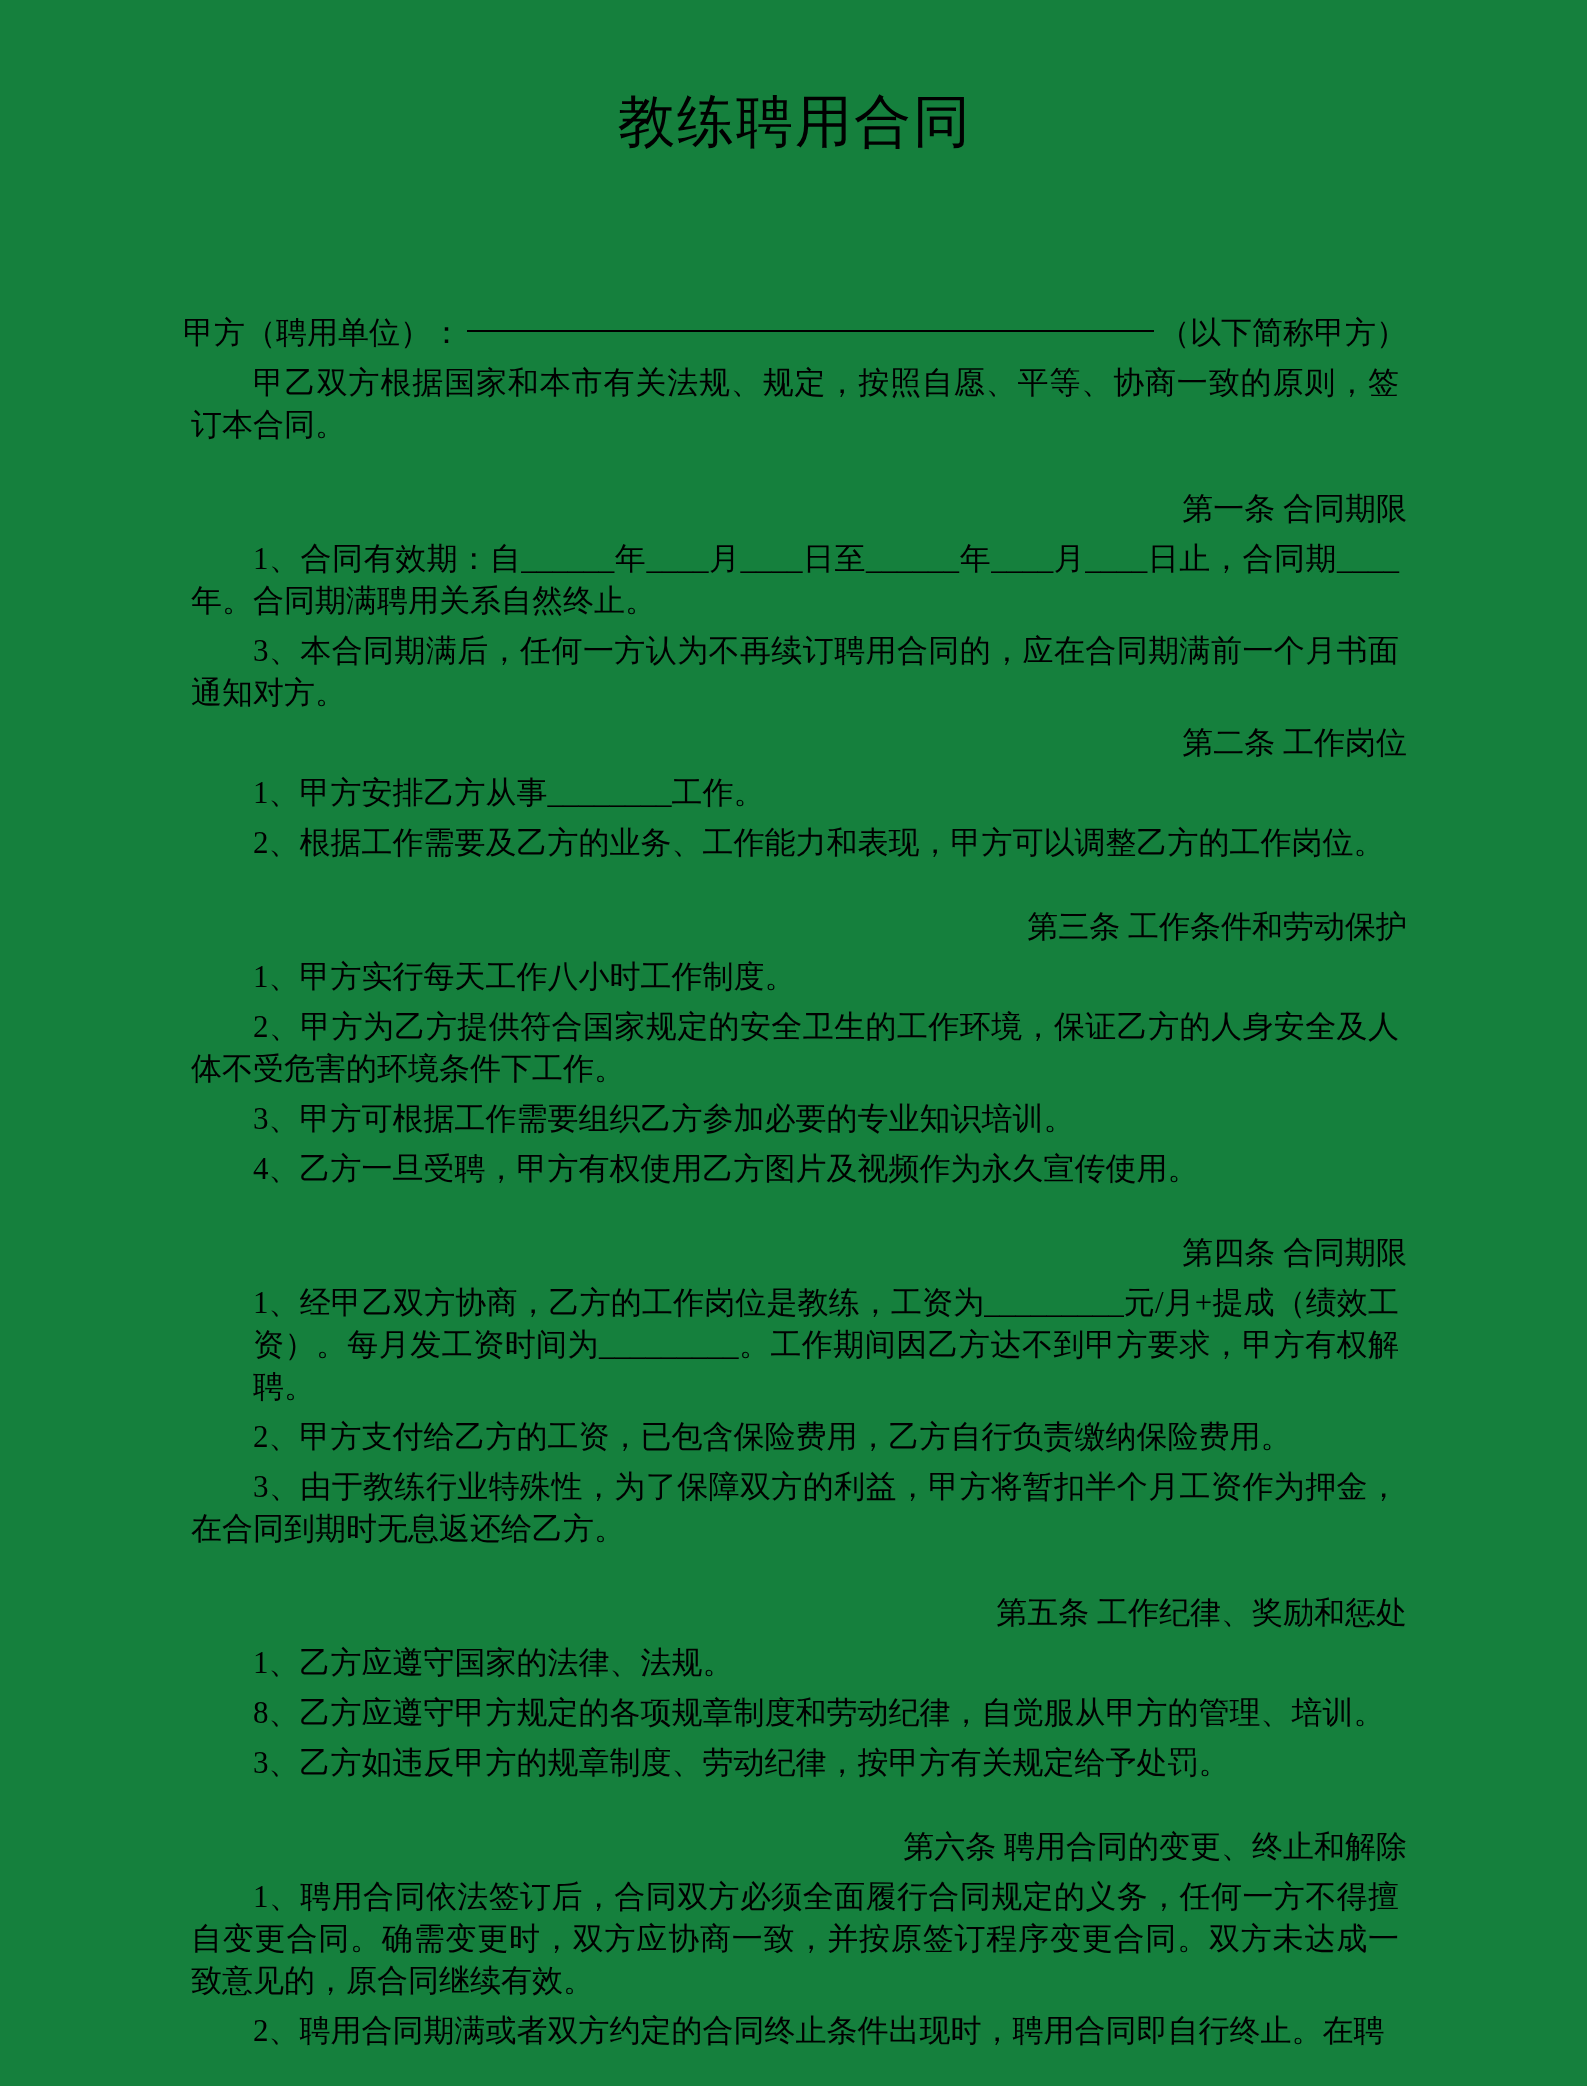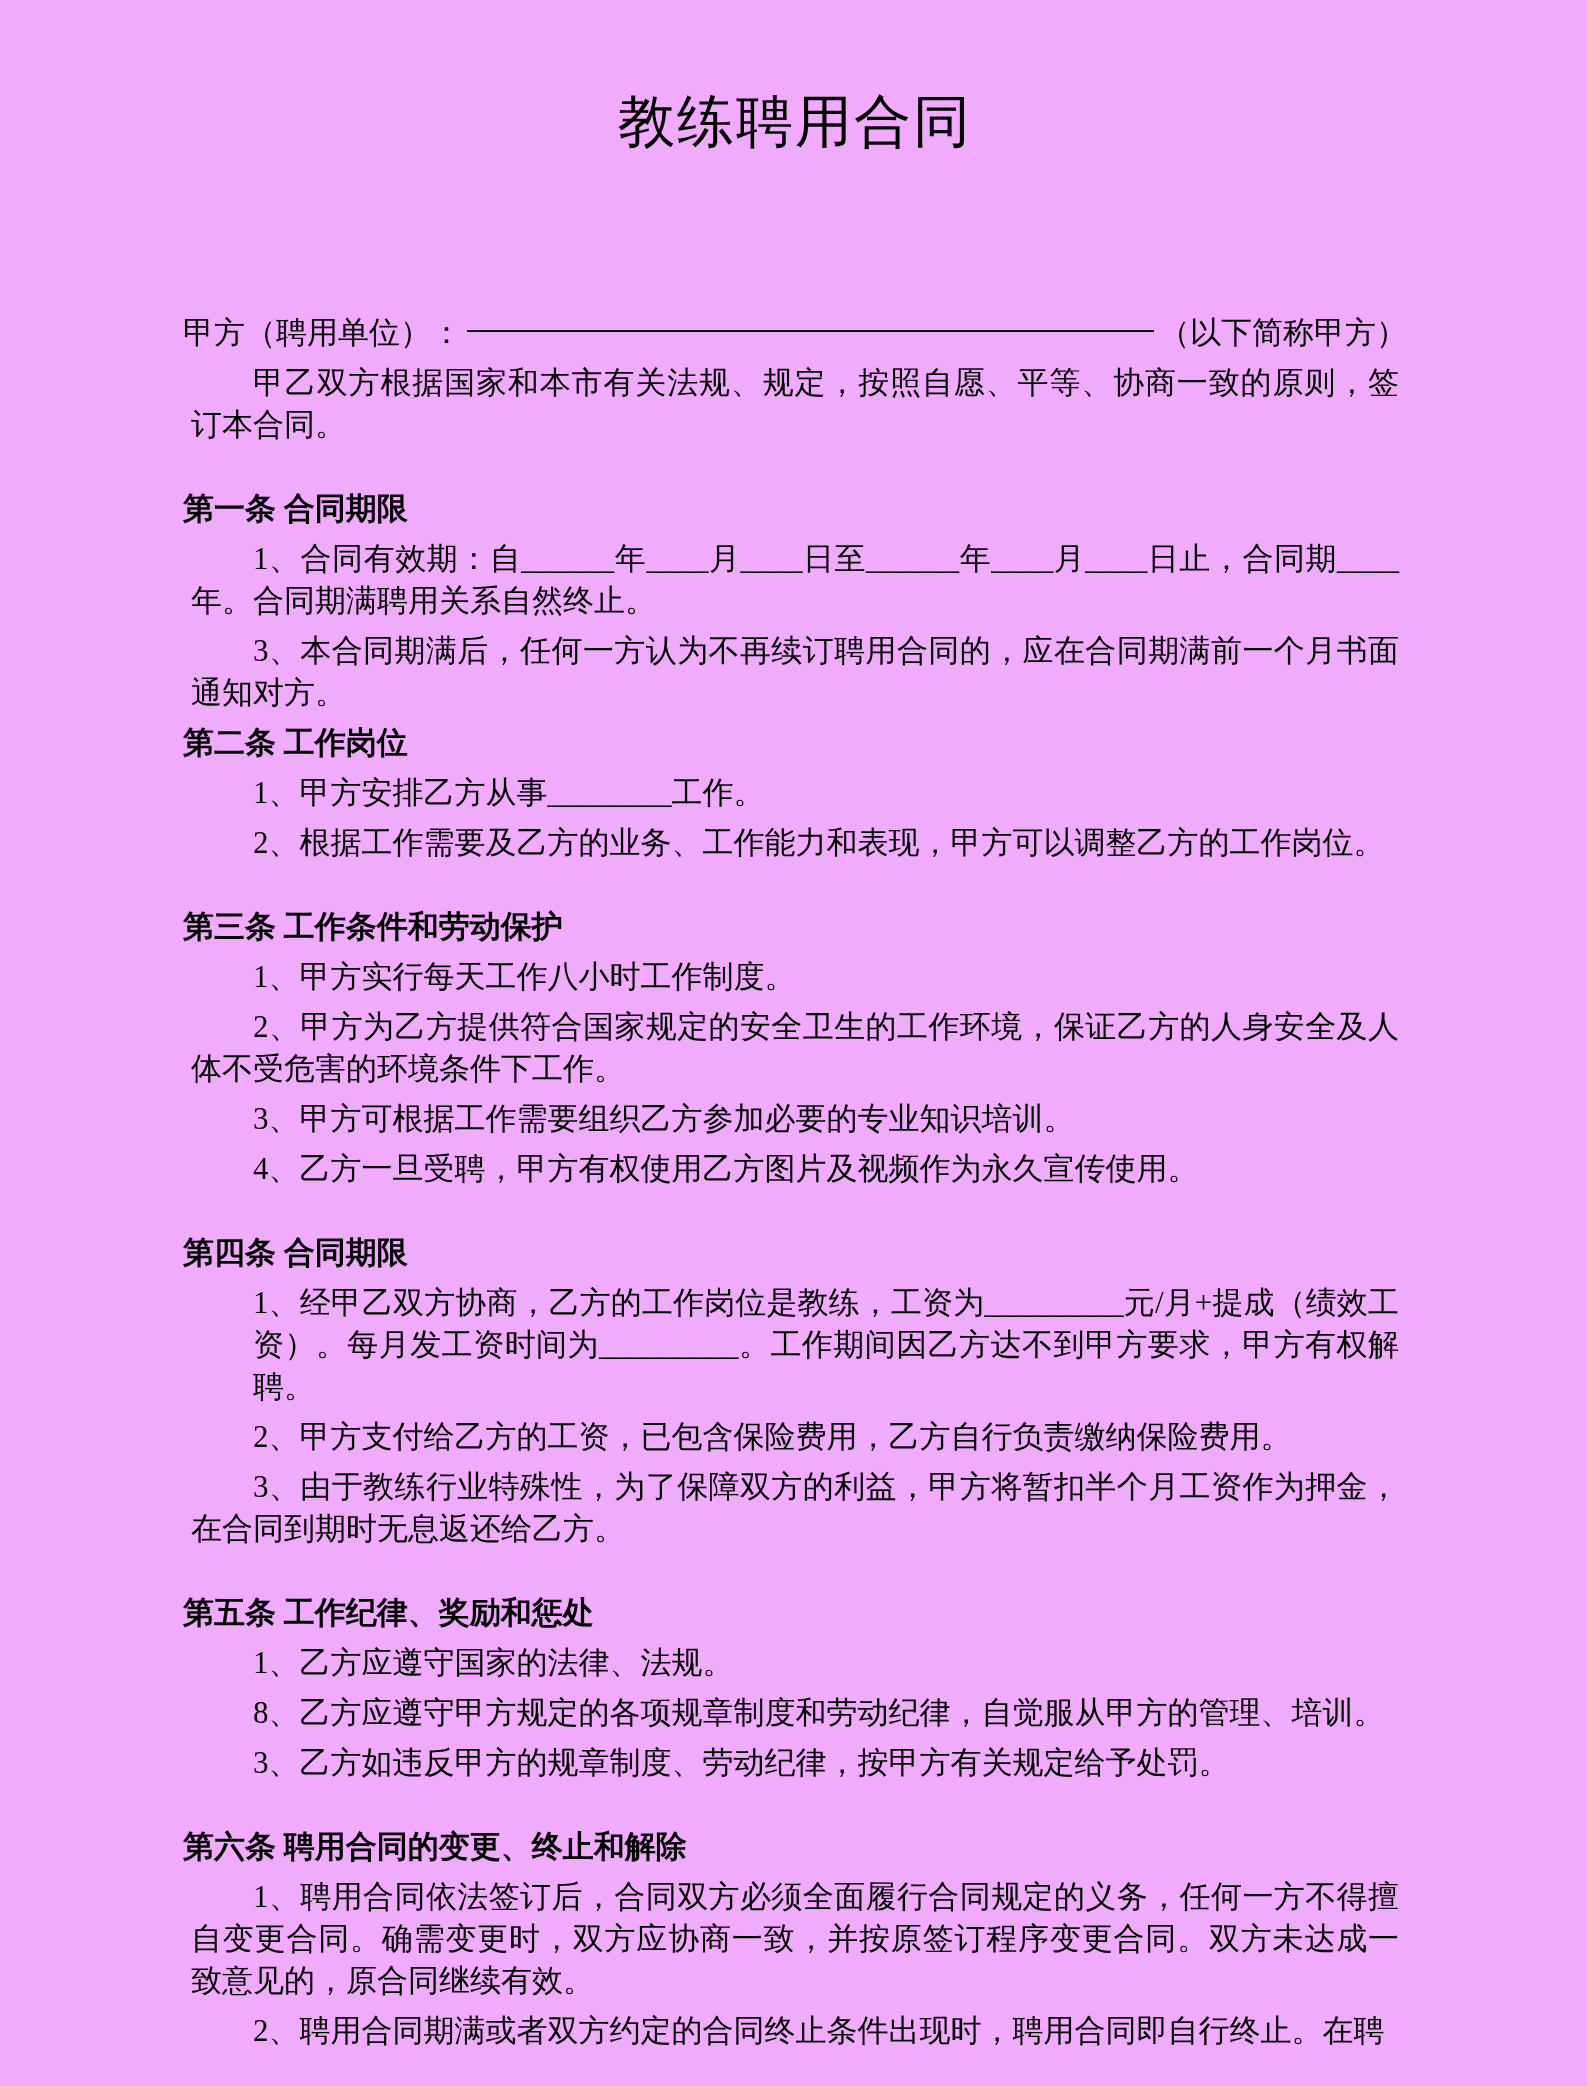--- a/index.html
+++ b/index.html
@@ -2,21 +2,21 @@
 <html><head>
 <meta charset="utf-8">
 <style>
   html,body { margin:0; padding:0; background:#ffffff; }
   .page {
     position:relative;
     width:1587px;
     height:2086px;
     box-sizing:border-box;
     margin:0 auto;
-    background:#f0abfc;
+    background:#15803d;
     color:#000000;
     padding:88px 180px 0 183px;
     font-family:"Liberation Serif","DejaVu Serif",serif;
     font-size:31px;
     line-height:42px;
     overflow:hidden;
   }
   .doc-title {
     font-size:57px;
     line-height:68px;
@@ -46,22 +46,22 @@
   .para.block-indent {
     text-indent:0;
     padding-left:2em;
   }
   .section { margin-top:42px; }
   .section.no-gap { margin-top:0; }
   .section-heading {
     margin:0;
     font-size:31px;
     line-height:42px;
-    font-weight:bold;
-    text-align:left;
+    font-weight:normal;
+    text-align:right;
     text-indent:0;
   }
 </style>
 </head>
 <body>
 
 <div class="page">
 
   <h1 class="doc-title">教练聘用合同</h1>
 

